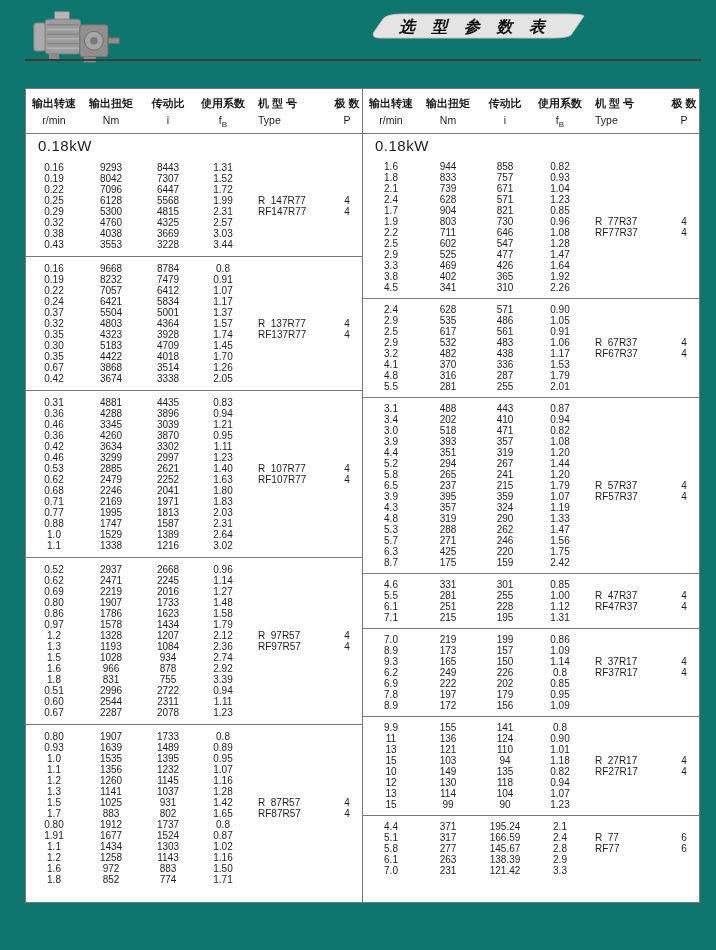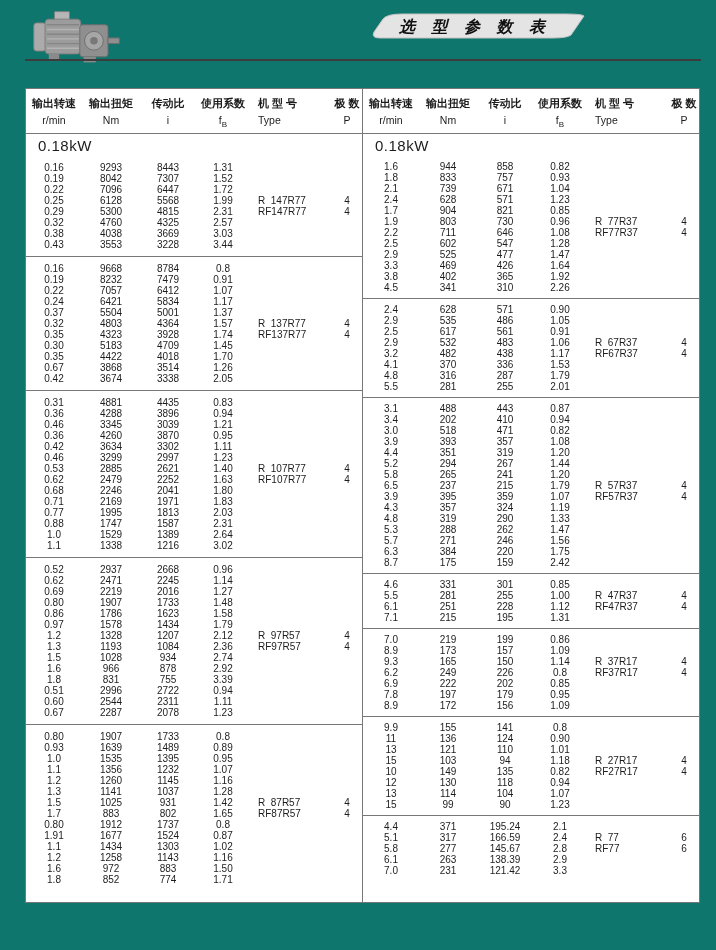--- a/index.html
+++ b/index.html
@@ -887,21 +887,21 @@
             <div class="row">
               <span class="c c1">5.7</span>
               <span class="c c2">271</span>
               <span class="c c3">246</span>
               <span class="c c4">1.56</span>
               <span class="c c5"></span>
               <span class="c c6"></span>
             </div>
             <div class="row">
               <span class="c c1">6.3</span>
-              <span class="c c2">384</span>
+              <span class="c c2">425</span>
               <span class="c c3">220</span>
               <span class="c c4">1.75</span>
               <span class="c c5"></span>
               <span class="c c6"></span>
             </div>
             <div class="row">
               <span class="c c1">8.7</span>
               <span class="c c2">175</span>
               <span class="c c3">159</span>
               <span class="c c4">2.42</span>

